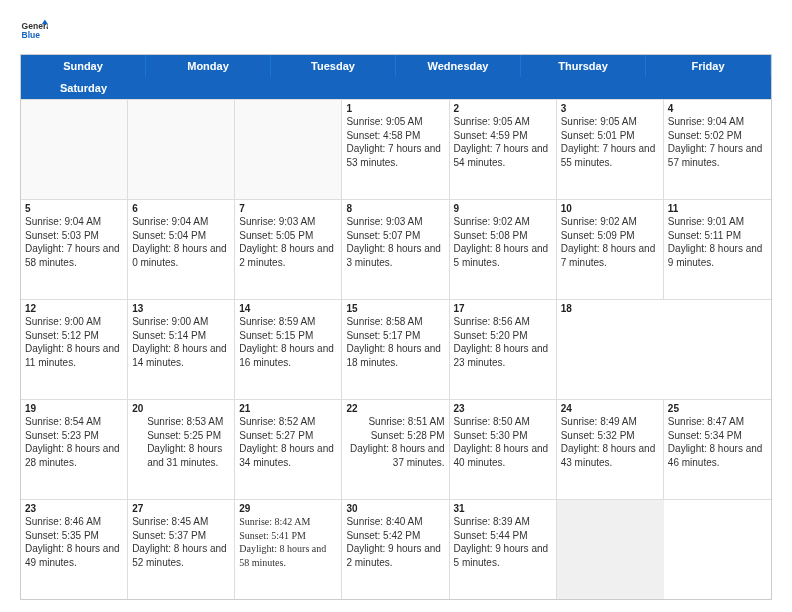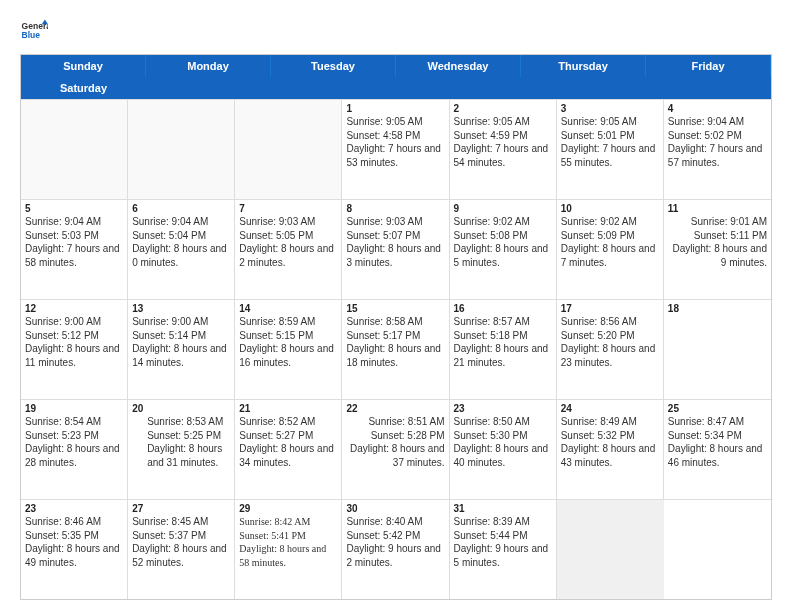--- a/index.html
+++ b/index.html
@@ -193,21 +193,21 @@
 Daylight: 8 hours and 5 minutes.</div>
           </div>
           <div class="cal-cell">
             <span class="day-num">10</span>
             <div class="cell-text" style="white-space: pre-wrap;">Sunrise: 9:02 AM
 Sunset: 5:09 PM
 Daylight: 8 hours and 7 minutes.</div>
           </div>
           <div class="cal-cell">
             <span class="day-num">11</span>
-            <div class="cell-text" style="white-space: pre-wrap; text-align: right;">Sunrise: 9:01 AM
+            <div class="cell-text" style="white-space: pre-wrap;">Sunrise: 9:01 AM
 Sunset: 5:11 PM
 Daylight: 8 hours and 9 minutes.</div>
           </div>
         </div>
         <div class="cal-row">
           <div class="cal-cell">
             <span class="day-num">12</span>
             <div class="cell-text" style="white-space: pre-wrap;">Sunrise: 9:00 AM
 Sunset: 5:12 PM
 Daylight: 8 hours and 11 minutes.</div>
@@ -222,26 +222,20 @@
             <span class="day-num">14</span>
             <div class="cell-text" style="white-space: pre-wrap;">Sunrise: 8:59 AM
 Sunset: 5:15 PM
 Daylight: 8 hours and 16 minutes.</div>
           </div>
           <div class="cal-cell">
             <span class="day-num">15</span>
             <div class="cell-text" style="white-space: pre-wrap;">Sunrise: 8:58 AM
 Sunset: 5:17 PM
 Daylight: 8 hours and 18 minutes.</div>
-          </div>
-          <div class="cal-cell">
-            <span class="day-num">16</span>
-            <div class="cell-text" style="white-space: pre-wrap;">Sunrise: 8:57 AM
-Sunset: 5:18 PM
-Daylight: 8 hours and 21 minutes.</div>
           </div>
           <div class="cal-cell">
             <span class="day-num">17</span>
             <div class="cell-text" style="white-space: pre-wrap;">Sunrise: 8:56 AM
 Sunset: 5:20 PM
 Daylight: 8 hours and 23 minutes.</div>
           </div>
           <div class="cal-cell">
             <span class="day-num">18</span>
           </div>

